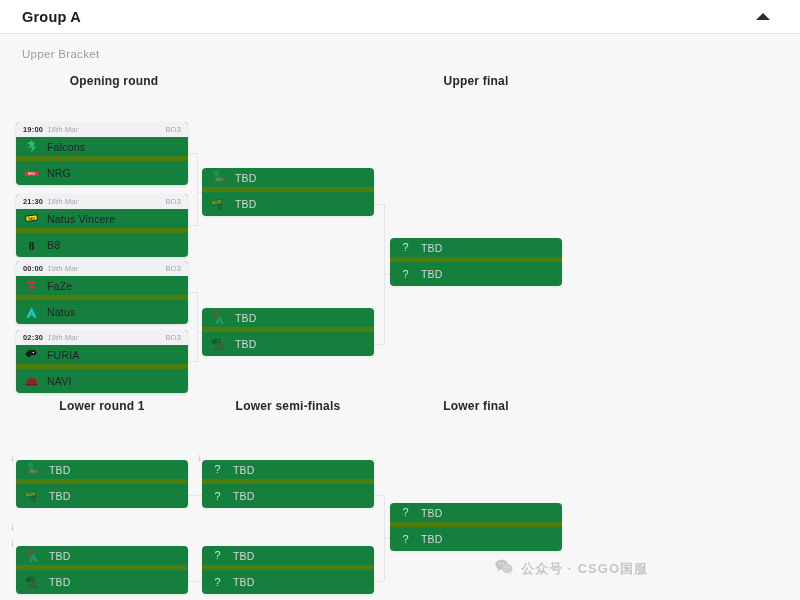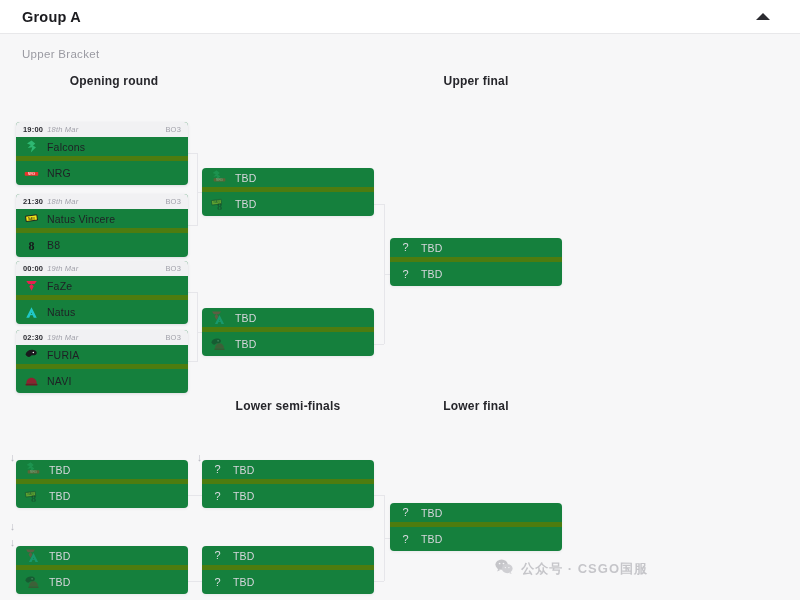--- a/index.html
+++ b/index.html
@@ -174,20 +174,21 @@
   <div class="chevron-up"></div>
 </div>
 
 <div class="board">
 
   <div class="bracket-label" style="left:22px; top:14px;">Upper Bracket</div>
   <div class="round-title" style="left:28px; top:40px; width:172px;">Opening round</div>
   <div class="round-title" style="left:390px; top:40px; width:172px;">Upper final</div>
 
   <div class="bracket-label" style="left:22px; top:339px;">Lower Bracket</div>
+  <div class="round-title" style="left:16px; top:365px; width:172px;">Lower round 1</div>
   <div class="round-title" style="left:202px; top:365px; width:172px;">Lower semi-finals</div>
   <div class="round-title" style="left:390px; top:365px; width:172px;">Lower final</div>
 
   <div id="connectors">
       <div class="conn h" style="left:188px; top:119px; width:10px;"></div>
       <div class="conn h" style="left:188px; top:191px; width:10px;"></div>
       <div class="conn v" style="left:197px; top:119px; height:72px;"></div>
       <div class="conn h" style="left:197px; top:158px; width:6px;"></div>
       <div class="conn h" style="left:188px; top:258px; width:10px;"></div>
       <div class="conn h" style="left:188px; top:327px; width:10px;"></div>

